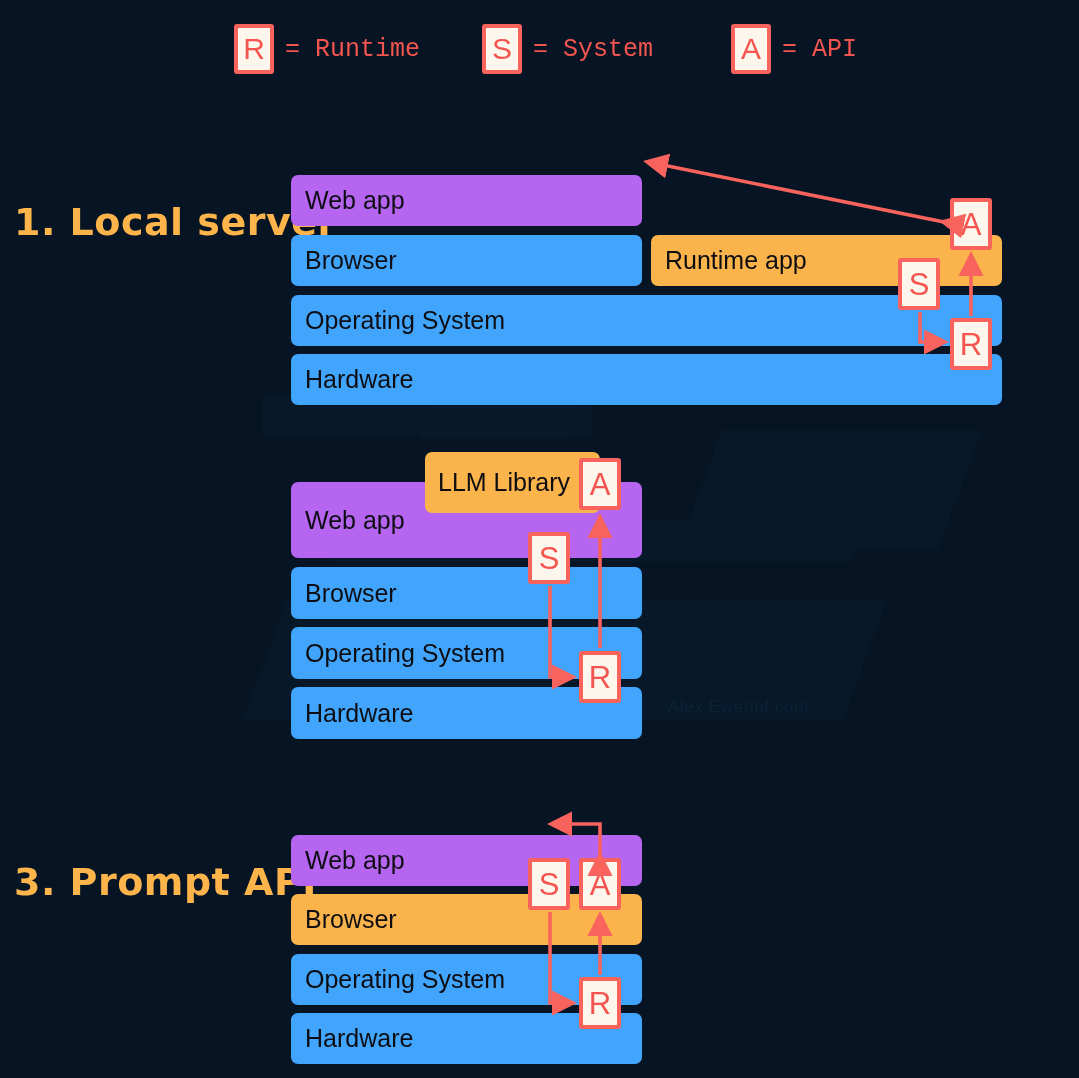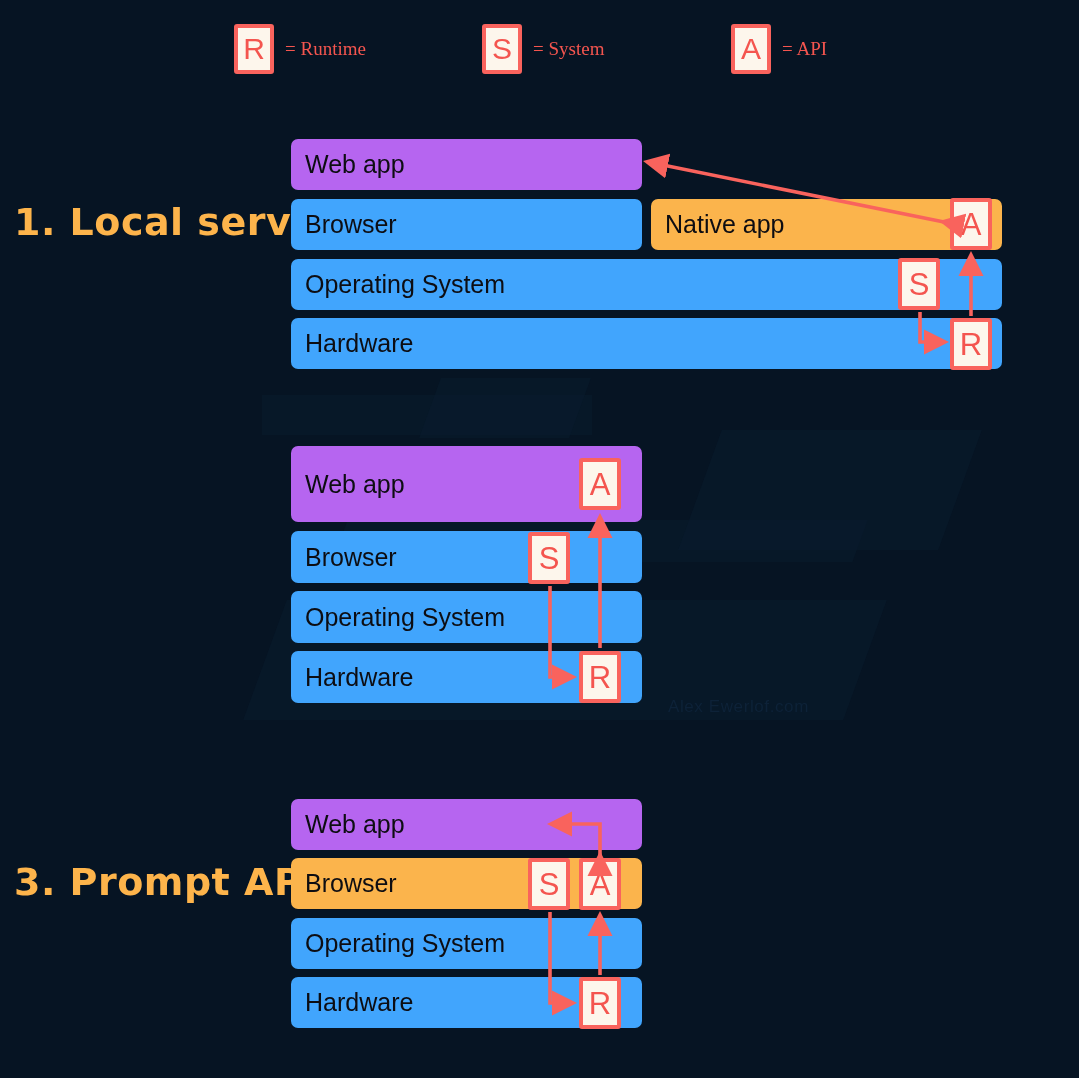--- a/index.html
+++ b/index.html
@@ -29,22 +29,22 @@
     pointer-events:none;
     white-space:nowrap;
   }
 
   
   .legend{
     position:absolute;left:0;top:0;width:1079px;height:96px;
   }
   .legend-item{position:absolute;display:flex;align-items:center;gap:11px;}
   .legend-label{
-    color:#f4554f;font-size:19px;white-space:nowrap;
-    font-family:Liberation Serif, serif;
+    color:#f4554f;font-size:25px;white-space:nowrap;
+    font-family:Liberation Mono, monospace;
   }
 
   
   .badge{
     box-sizing:border-box;
     background:#fdf6ec;
     border:4px solid #f9635d;
     border-radius:3px;
     color:#f4554f;
     display:flex;align-items:center;justify-content:center;
@@ -69,20 +69,21 @@
   
   .row{
     position:absolute;
     box-sizing:border-box;
     border-radius:7px;
     display:flex;
     align-items:center;
     color:#0d0d12;
     font-size:25px;
     font-family:"Liberation Sans", sans-serif;
+    margin-top:36px;
   }
   .row .row-label{padding-left:14px;white-space:nowrap;}
   .c-purple{background:#b665f0;}
   .c-blue{background:#41a5fd;}
   .c-orange{background:#fbb44c;}
 
   .inner-box{
     position:absolute;
     box-sizing:border-box;
     border-radius:7px;
@@ -128,40 +129,43 @@
 
   <div class="row c-purple" style="left:291px;top:139px;width:351px;height:51px;">
     <span class="row-label">Web app</span>
   </div>
 
   <div class="row c-blue" style="left:291px;top:199px;width:351px;height:51px;">
     <span class="row-label">Browser</span>
   </div>
 
   <div class="row c-orange" style="left:651px;top:199px;width:351px;height:51px;">
-    <span class="row-label">Native app</span>
+    <span class="row-label">Runtime app</span>
   </div>
 
   <div class="row c-blue" style="left:291px;top:259px;width:711px;height:51px;">
     <span class="row-label">Operating System</span>
   </div>
 
   <div class="row c-blue" style="left:291px;top:318px;width:711px;height:51px;">
     <span class="row-label">Hardware</span>
   </div>
 
   <div class="badge lg badge-abs" style="left:950px;top:198px;">A</div>
   <div class="badge lg badge-abs" style="left:898px;top:258px;">S</div>
   <div class="badge lg badge-abs" style="left:950px;top:318px;">R</div>
 
 
   <div class="row c-purple" style="left:291px;top:446px;width:351px;height:76px;">
     <span class="row-label">Web app</span>
   </div>
 
+  <div class="inner-box" style="left:425px;top:452px;width:175px;height:61px;">
+    <span class="row-label">LLM Library</span>
+  </div>
 
   <div class="row c-blue" style="left:291px;top:531px;width:351px;height:52px;">
     <span class="row-label">Browser</span>
   </div>
 
   <div class="row c-blue" style="left:291px;top:591px;width:351px;height:52px;">
     <span class="row-label">Operating System</span>
   </div>
 
   <div class="row c-blue" style="left:291px;top:651px;width:351px;height:52px;">

